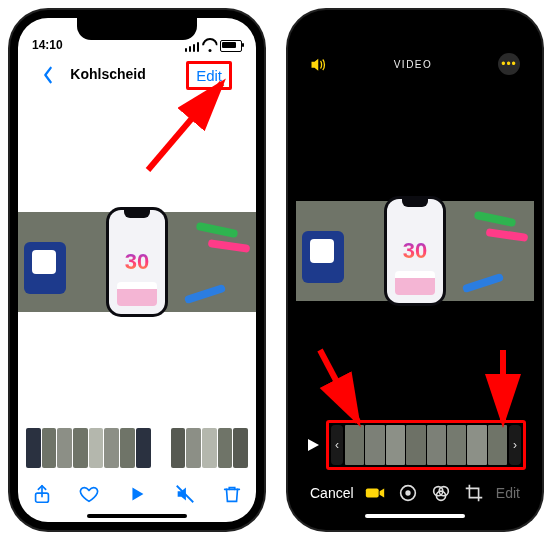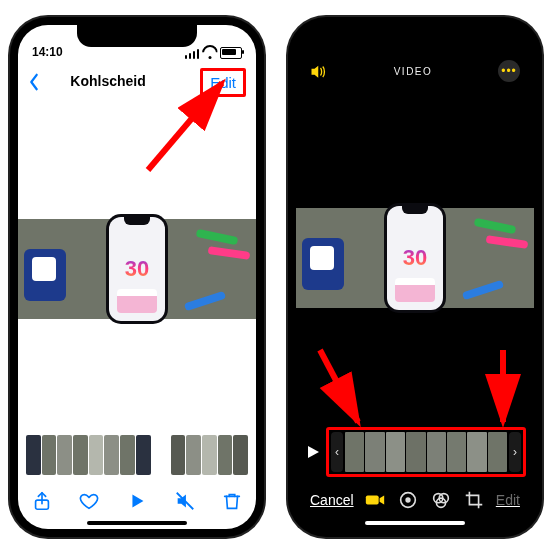--- a/index.html
+++ b/index.html
@@ -11,21 +11,21 @@
     box-sizing: border-box;
   }
   .stage {
     position: relative;
     width: 540px;
     height: 521px;
   }
   
   .phone {
     position: absolute;
-    top: 7px;
+    top: 0;
     width: 254px;
     height: 520px;
     background: #000;
     border-radius: 38px;
     box-shadow: 0 0 0 2px #222;
     overflow: hidden;
   }
   .phone.left { left: 0; }
   .phone.right { left: 278px; }
   .screen {
@@ -90,21 +90,21 @@
   .batt::after{
     content:""; position:absolute; right:-3px; top:2px;
     width:2px; height:4px; background:#000; border-radius:1px;
   }
   .batt::before{
     content:""; position:absolute; left:1px; top:1px;
     width:14px; height:6px; background:#000; border-radius:1px;
   }
   
   .nav {
-    height: 42px; display:flex; align-items:center; padding:0 10px;
+    height: 42px; display:flex; align-items:center; padding:0 24px;
     position: relative;
   }
   .nav .title { flex:1; text-align:center; }
   .nav .title .t1 { font-size:14px; font-weight:600; color:#000; line-height:1.1;}
   .nav .title .t2 { font-size:10px; color:#8a8a8e; }
   .back-chevron {
     width:12px; height:18px; display:inline-block;
   }
   .back-chevron svg{ width:12px; height:18px; }
   .edit-btn {
@@ -217,21 +217,21 @@
   .trim .frames { flex:1; display:flex; gap:1px; margin:0 2px;}
   .trim .frames .f { flex:1; border-radius:1px;}
   .trim .frames .f1{background:#6f7468}
   .trim .frames .f2{background:#7c8077}
   .trim .frames .f3{background:#8c9087}
   .trim .frames .f4{background:#6d7166}
   .trim .frames .f5{background:#757a6f}
   
   .edittools {
     height:46px; display:flex; align-items:center; justify-content:space-between;
-    padding:0 14px 6px 14px; color:#fff; font-size:14px;text-decoration:underline;
+    padding:0 14px 6px 14px; color:#fff; font-size:14px;
   }
   .edittools .tool { width:22px; height:22px; color:#ddd; }
   .edittools .tool.active { color:#ffd60a; }
   .edittools .txt { font-size:14px; }
   .edittools .txt.dim { color:#6d6d6d; }
   
   .arrow {
     position:absolute; pointer-events:none;
   }
   .arrow svg { overflow:visible; }

